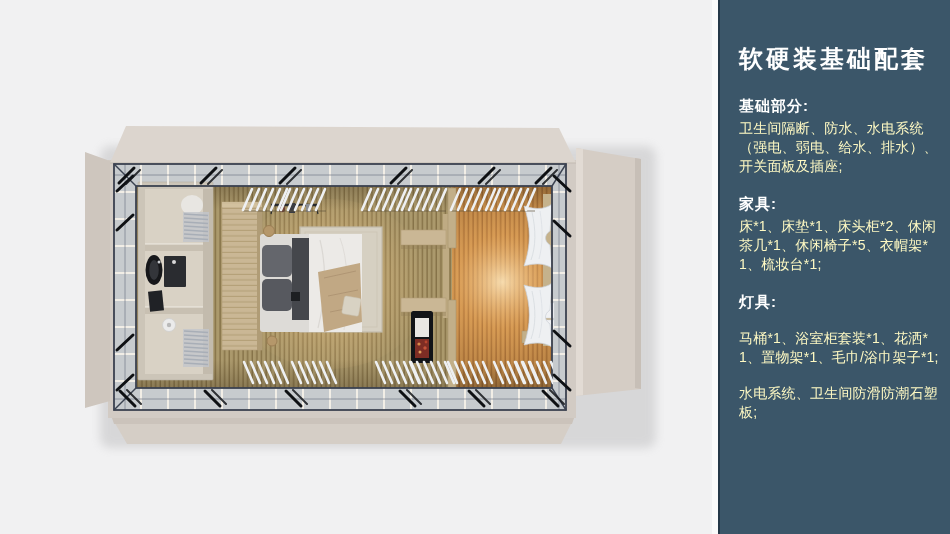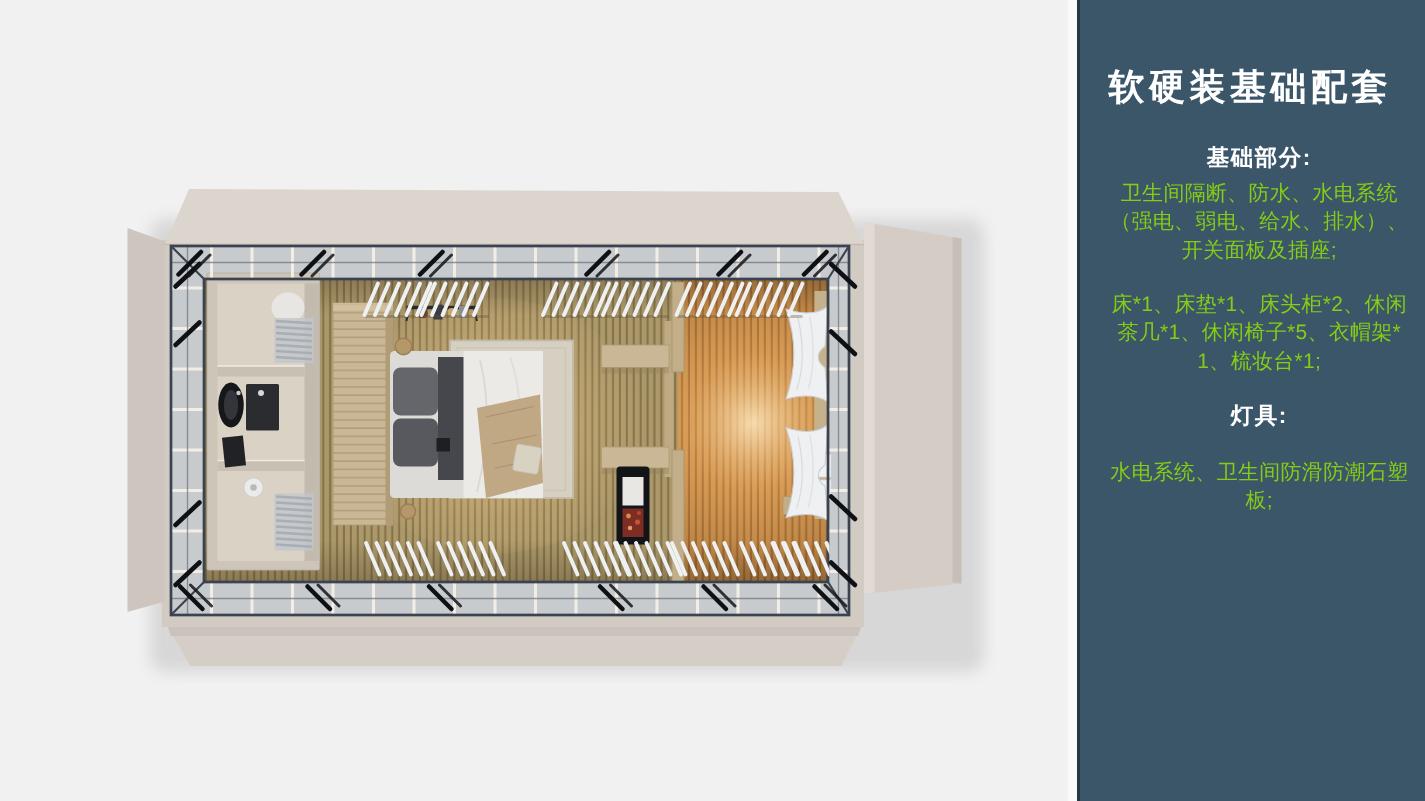--- a/index.html
+++ b/index.html
@@ -15,28 +15,28 @@
     background:#3b5669;
     border-left:6px solid #fafafa;
     box-shadow:inset 2px 0 0 rgba(18,33,46,.55);
     padding:44px 10px 0 21px;
     color:#ffffff;
   }
   .panel h1{
     margin:0 0 22px 0;font-size:24px;line-height:29px;
     font-weight:700;letter-spacing:3px;white-space:nowrap;
   }
-  .panel section{margin:0 0 17px 0;text-align:center;}
+  .panel section{margin:0 0 17px 0;}
   .panel h2{
     margin:0 0 3px 0;font-size:15px;line-height:21px;
     font-weight:700;letter-spacing:1px;
   }
   .panel p{
     margin:0;font-size:14px;line-height:19px;letter-spacing:.2px;
-    color:#84cc16;word-break:break-all;
+    color:#fef9c3;word-break:break-all;
   }
 </style>
 </head>
 <body>
 
 <div class="stage">
 
   <svg class="plan" width="716" height="534" viewBox="0 0 716 534">
     <defs>
       <pattern id="slats" width="4.6" height="8" patternUnits="userSpaceOnUse">
@@ -354,28 +354,30 @@
 
   <aside class="panel">
     <h1>软硬装基础配套</h1>
 
     <section>
       <h2>基础部分:</h2>
       <p>卫生间隔断、防水、水电系统（强电、弱电、给水、排水）、开关面板及插座;</p>
     </section>
 
     <section>
+      <h2>家具:</h2>
       <p>床*1、床垫*1、床头柜*2、休闲茶几*1、休闲椅子*5、衣帽架*1、梳妆台*1;</p>
     </section>
 
     <section>
       <h2>灯具:</h2>
     </section>
 
     <section>
+      <p>马桶*1、浴室柜套装*1、花洒*1、置物架*1、毛巾/浴巾架子*1;</p>
     </section>
 
     <section>
       <p>水电系统、卫生间防滑防潮石塑板;</p>
     </section>
   </aside>
 
 </div>
 
 </body></html>

